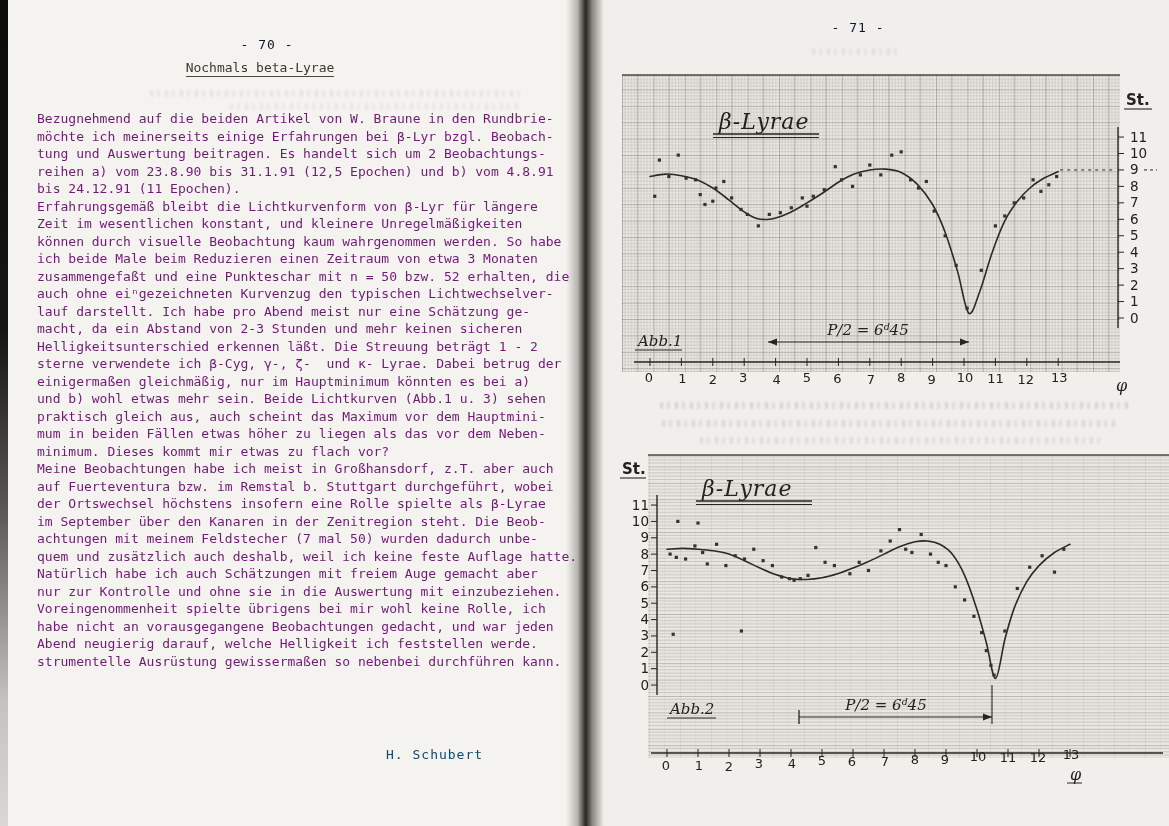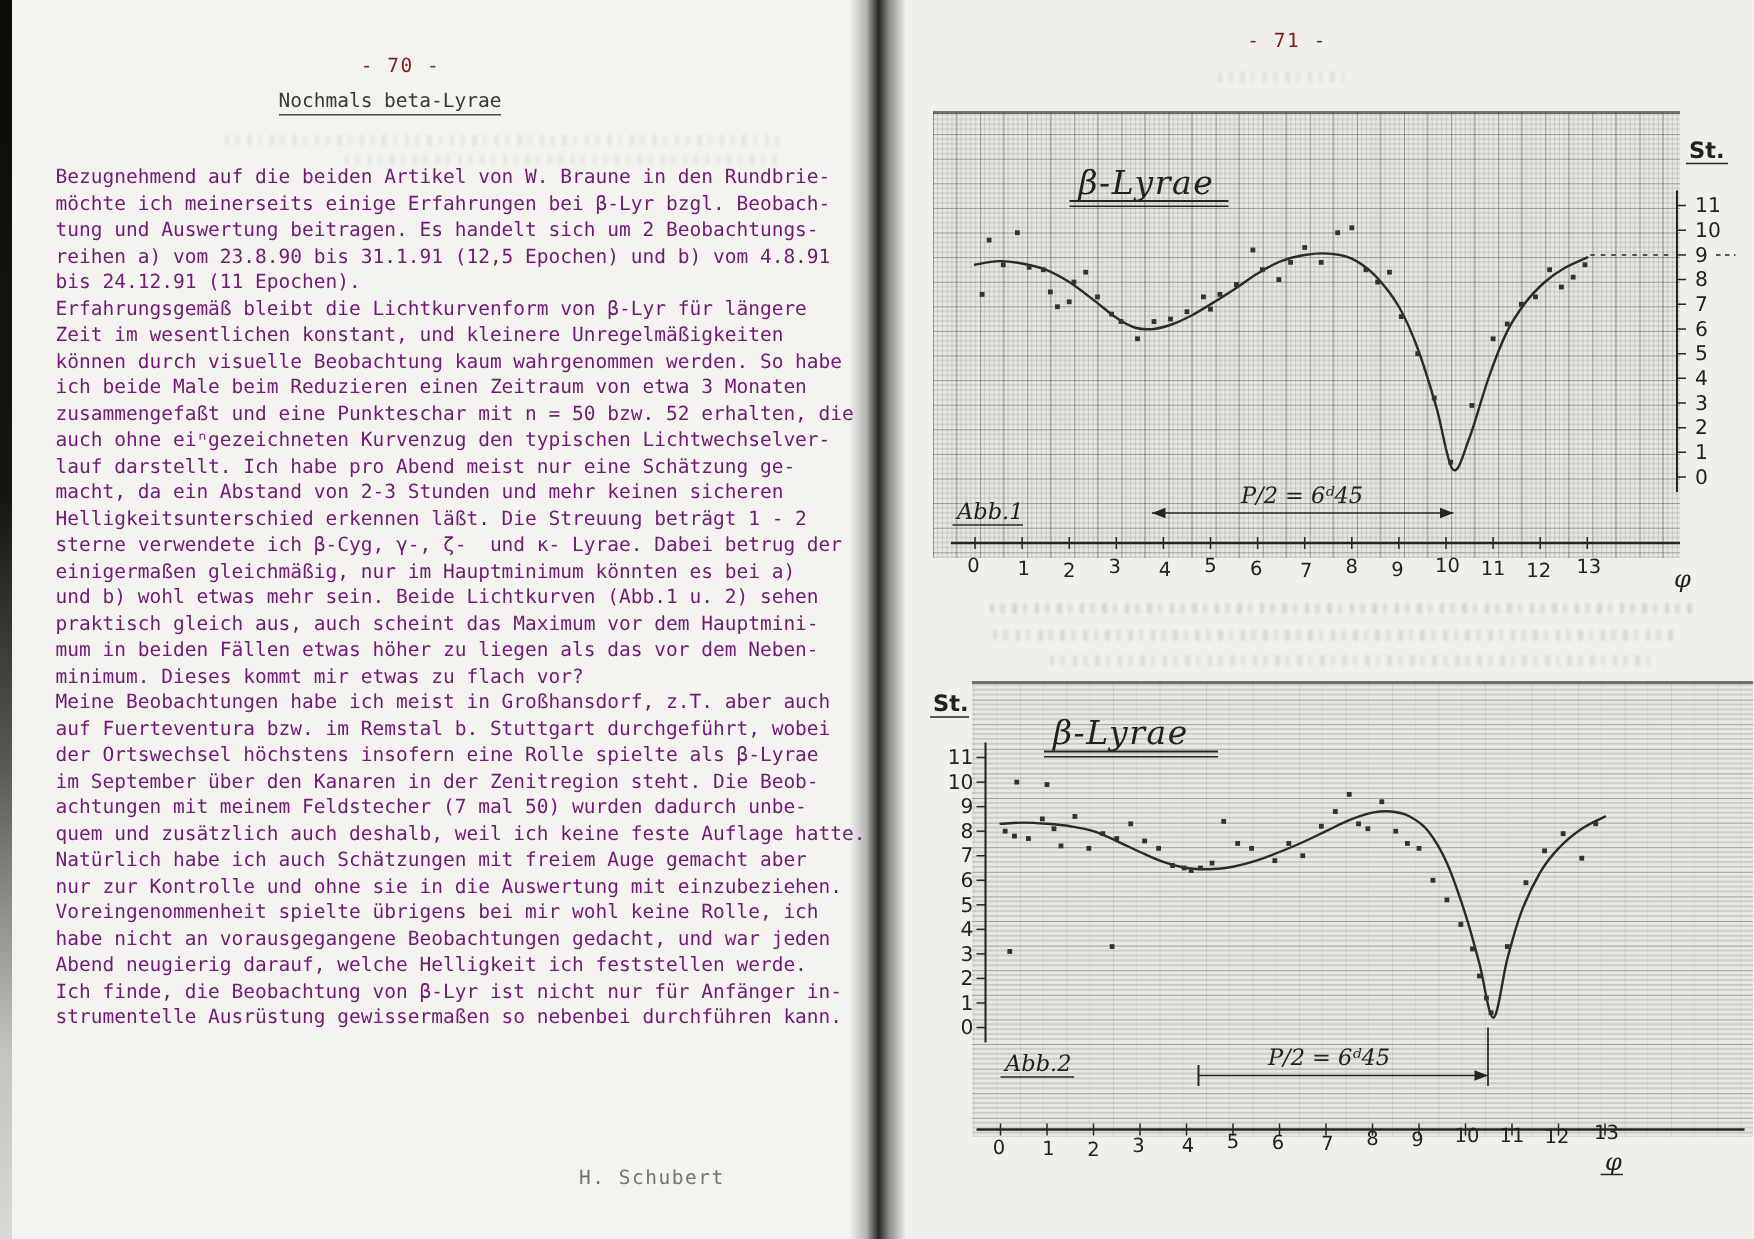--- a/index.html
+++ b/index.html
@@ -3,27 +3,27 @@
 <meta charset="utf-8">
 <style>
   html,body{margin:0;padding:0;background:#ffffff;}
   .scan{position:relative;width:1169px;height:826px;overflow:hidden;
         background:#f4f3f0;font-family:"DejaVu Sans Mono",monospace;color:#38362f;}
   .rightbg{position:absolute;left:593px;top:0;width:576px;height:826px;background:#f1efeb;}
   .leftedge{position:absolute;left:0;top:0;width:8px;height:826px;
         background:linear-gradient(180deg,#0c0c0b 0%,#151513 40%,#5a5955 62%,#c4c3bf 85%,#d9d8d4 100%);}
   .gutter{position:absolute;left:566px;top:0;width:38px;height:826px;
         background:linear-gradient(90deg,rgba(180,178,172,0) 0%,#b7b5af 30%,#262522 52%,#8d8b85 70%,rgba(180,178,172,0) 100%);}
-  .pagenum{position:absolute;font-size:13px;letter-spacing:1px;color:#7f1d1d;text-align:center;}
+  .pagenum{position:absolute;font-size:13px;letter-spacing:1px;color:#0f172a;text-align:center;}
   .title{position:absolute;left:130px;top:60px;width:260px;text-align:center;font-size:13px;
          color:#3a382f;}
   .title span{border-bottom:1.2px solid #4a483f;padding-bottom:1px;margin-top:20px;}
   .body{position:absolute;left:37px;top:110px;width:520px;font-size:13px;line-height:17.5px;color:#701a75;}
   .body .line{white-space:pre;height:17.5px;}
-  .signature{position:absolute;left:386px;top:778px;font-size:13px;letter-spacing:1px;color:#737373;}
+  .signature{position:absolute;left:386px;top:747px;font-size:13px;letter-spacing:1px;color:#0c4a6e;}
   .ghost{position:absolute;height:7px;opacity:.26;filter:blur(1px);border-radius:2px;
          background:repeating-linear-gradient(90deg,rgba(70,68,62,.55) 0 3px,transparent 3px 7px,rgba(70,68,62,.4) 7px 10px,transparent 10px 15px);}
   svg{position:absolute;}
   svg text{fill:#22211d;}
 </style>
 </head>
 <body>
 
 <div class="scan">
   <div class="rightbg"></div>
@@ -46,36 +46,35 @@
       <div class="line">Zeit im wesentlichen konstant, und kleinere Unregelmäßigkeiten</div>
       <div class="line">können durch visuelle Beobachtung kaum wahrgenommen werden. So habe</div>
       <div class="line">ich beide Male beim Reduzieren einen Zeitraum von etwa 3 Monaten</div>
       <div class="line">zusammengefaßt und eine Punkteschar mit n = 50 bzw. 52 erhalten, die</div>
       <div class="line">auch ohne eiⁿgezeichneten Kurvenzug den typischen Lichtwechselver-</div>
       <div class="line">lauf darstellt. Ich habe pro Abend meist nur eine Schätzung ge-</div>
       <div class="line">macht, da ein Abstand von 2-3 Stunden und mehr keinen sicheren</div>
       <div class="line">Helligkeitsunterschied erkennen läßt. Die Streuung beträgt 1 - 2</div>
       <div class="line">sterne verwendete ich β-Cyg, γ-, ζ-  und κ- Lyrae. Dabei betrug der</div>
       <div class="line">einigermaßen gleichmäßig, nur im Hauptminimum könnten es bei a)</div>
-      <div class="line">und b) wohl etwas mehr sein. Beide Lichtkurven (Abb.1 u. 2) sehen</div>
+      <div class="line">und b) wohl etwas mehr sein. Beide Lichtkurven (Abb.1 u. 3) sehen</div>
       <div class="line">praktisch gleich aus, auch scheint das Maximum vor dem Hauptmini-</div>
       <div class="line">mum in beiden Fällen etwas höher zu liegen als das vor dem Neben-</div>
       <div class="line">minimum. Dieses kommt mir etwas zu flach vor?</div>
       <div class="line">Meine Beobachtungen habe ich meist in Großhansdorf, z.T. aber auch</div>
       <div class="line">auf Fuerteventura bzw. im Remstal b. Stuttgart durchgeführt, wobei</div>
       <div class="line">der Ortswechsel höchstens insofern eine Rolle spielte als β-Lyrae</div>
       <div class="line">im September über den Kanaren in der Zenitregion steht. Die Beob-</div>
       <div class="line">achtungen mit meinem Feldstecher (7 mal 50) wurden dadurch unbe-</div>
       <div class="line">quem und zusätzlich auch deshalb, weil ich keine feste Auflage hatte.</div>
       <div class="line">Natürlich habe ich auch Schätzungen mit freiem Auge gemacht aber</div>
       <div class="line">nur zur Kontrolle und ohne sie in die Auswertung mit einzubeziehen.</div>
       <div class="line">Voreingenommenheit spielte übrigens bei mir wohl keine Rolle, ich</div>
       <div class="line">habe nicht an vorausgegangene Beobachtungen gedacht, und war jeden</div>
       <div class="line">Abend neugierig darauf, welche Helligkeit ich feststellen werde.</div>
-      <div class="line">Ich finde, die Beobachtung von β-Lyr ist nicht nur für Anfänger in-</div>
       <div class="line">strumentelle Ausrüstung gewissermaßen so nebenbei durchführen kann.</div>
     </div>
   <div class="signature">H. Schubert</div>
 
   <div class="pagenum" style="left:820px;top:20px;width:76px;">- 71 -</div>
   <div class="ghost" style="left:812px;top:48px;width:86px;opacity:.18;"></div>
   <div class="ghost" style="left:660px;top:402px;width:470px;opacity:.30;"></div>
   <div class="ghost" style="left:662px;top:420px;width:455px;opacity:.26;"></div>
   <div class="ghost" style="left:700px;top:437px;width:400px;opacity:.22;"></div>
 

